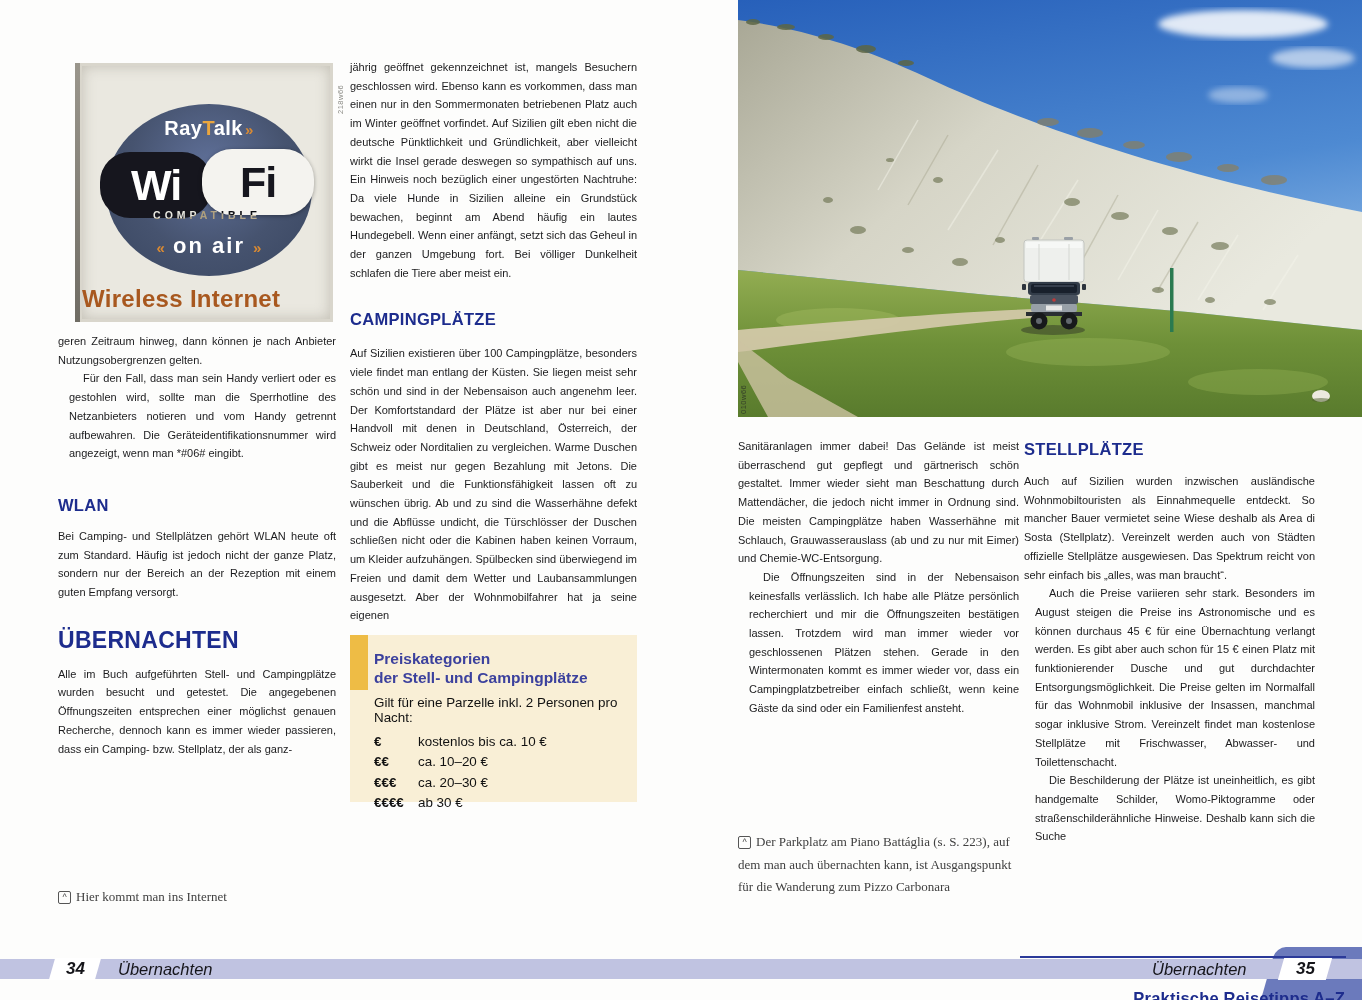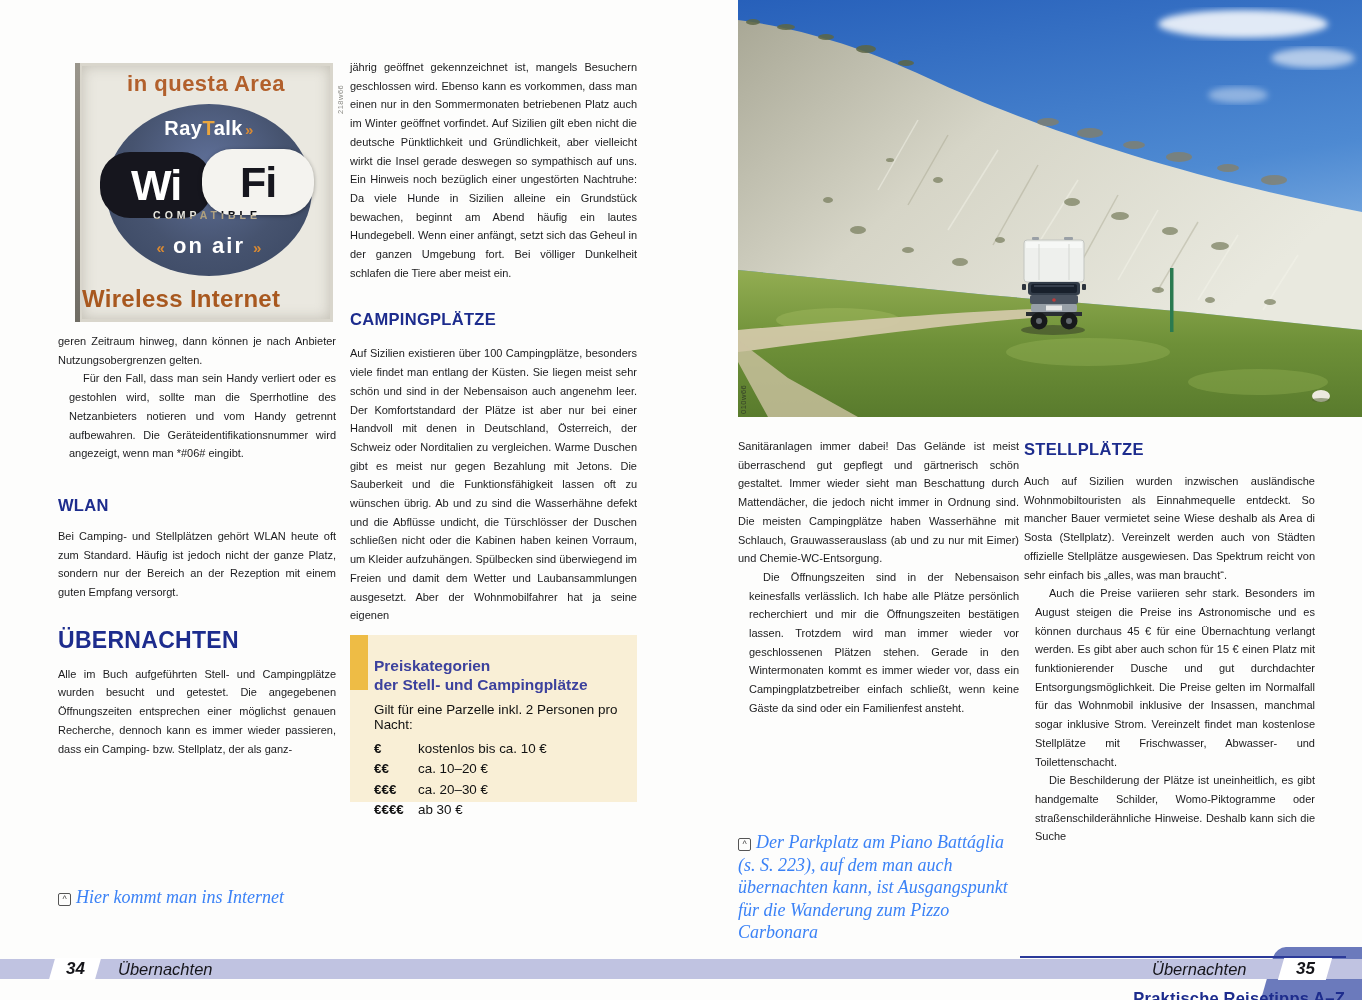--- a/index.html
+++ b/index.html
@@ -16,32 +16,32 @@
 
   .body-p { font-size:11px; line-height:18.7px; text-align:justify; margin:0; hyphens:auto; }
   .indent { text-indent:14px;margin-left:11px; }
 
   .sub-heading  { font-size:16.5px; font-weight:bold; color:#1d2c8d; margin:0; letter-spacing:.3px; }
   .main-heading { font-size:23px;   font-weight:bold; color:#1d2c8d; margin:25px 0 11px 0; letter-spacing:.3px; }
   .mt-wlan { margin:33px 0 12px 0; }
   .mt-camp { margin:28px 0 15px 0; }
   .mt-stell { margin:3px 0 13px 0; }
 
-  .caption { position:absolute; font-family:"Liberation Serif",serif; font-style:italic;
-             font-size:18px; color:#3b82f6; line-height:22.5px; }
+  .caption { position:absolute; font-family:"Liberation Serif",serif; 
+             font-size:13px; color:#404040; line-height:22.5px; }
   .caption-left  { left:58px;  top:886px; width:282px; }
   .caption-right { left:738px; top:831px; width:282px; }
   .cap-icon { display:inline-block; width:11px; height:11px; border:1px solid #555; border-radius:2px;
               font-style:normal; font-family:"Liberation Sans",sans-serif; font-size:9px; line-height:10px;
               text-align:center; color:#444; vertical-align:1px; margin-right:5px; }
   .cap-icon::before { content:"^"; }
 
   
   .price-box { position:relative; margin-top:10px; background:#f9efd6; height:167px;
-               padding:21px 10px 0 24px; box-sizing:border-box; }
+               padding:14px 10px 0 24px; box-sizing:border-box; }
   .gold-bar { position:absolute; left:0; top:0; width:18px; height:55px; background:#eebc45; }
   .pb-title { font-size:15.5px; font-weight:bold; color:#3c419d; line-height:19.5px; margin-bottom:7px; }
   .pb-intro { font-size:13.4px; color:#111; margin-bottom:7px; }
   .pb-row { display:flex; font-size:13.4px; line-height:20.5px; color:#111; }
   .pb-sym { width:44px; font-weight:bold; }
 
   
   .wifi-photo { position:absolute; left:75px; top:63px; width:258px; height:259px; margin:0;
                 background:#d9d6cc; }
   .wifi-photo::before { content:""; position:absolute; left:0; top:0; width:5px; height:100%;
@@ -98,21 +98,20 @@
   .footer-underline { position:absolute; left:1020px; top:956px; width:326px; height:2px;
                       background:#2b3a99; z-index:5; }
 </style>
 </head>
 <body>
 
 <div class="spread">
 
   <figure class="wifi-photo">
     <div class="sign">
-      <div class="sign-top">in questa Area</div>
       <div class="oval">
         <div class="raytalk"><span>Ray</span><span class="orange">T</span><span>alk</span><span class="waves">»</span></div>
         <div class="wifi-blocks">
           <div class="block block-dark">
               <span>Wi</span>
             </div>
           <div class="block block-light">
               <span>Fi</span>
             </div>
           <div class="compatible">COMPATIBLE</div>

